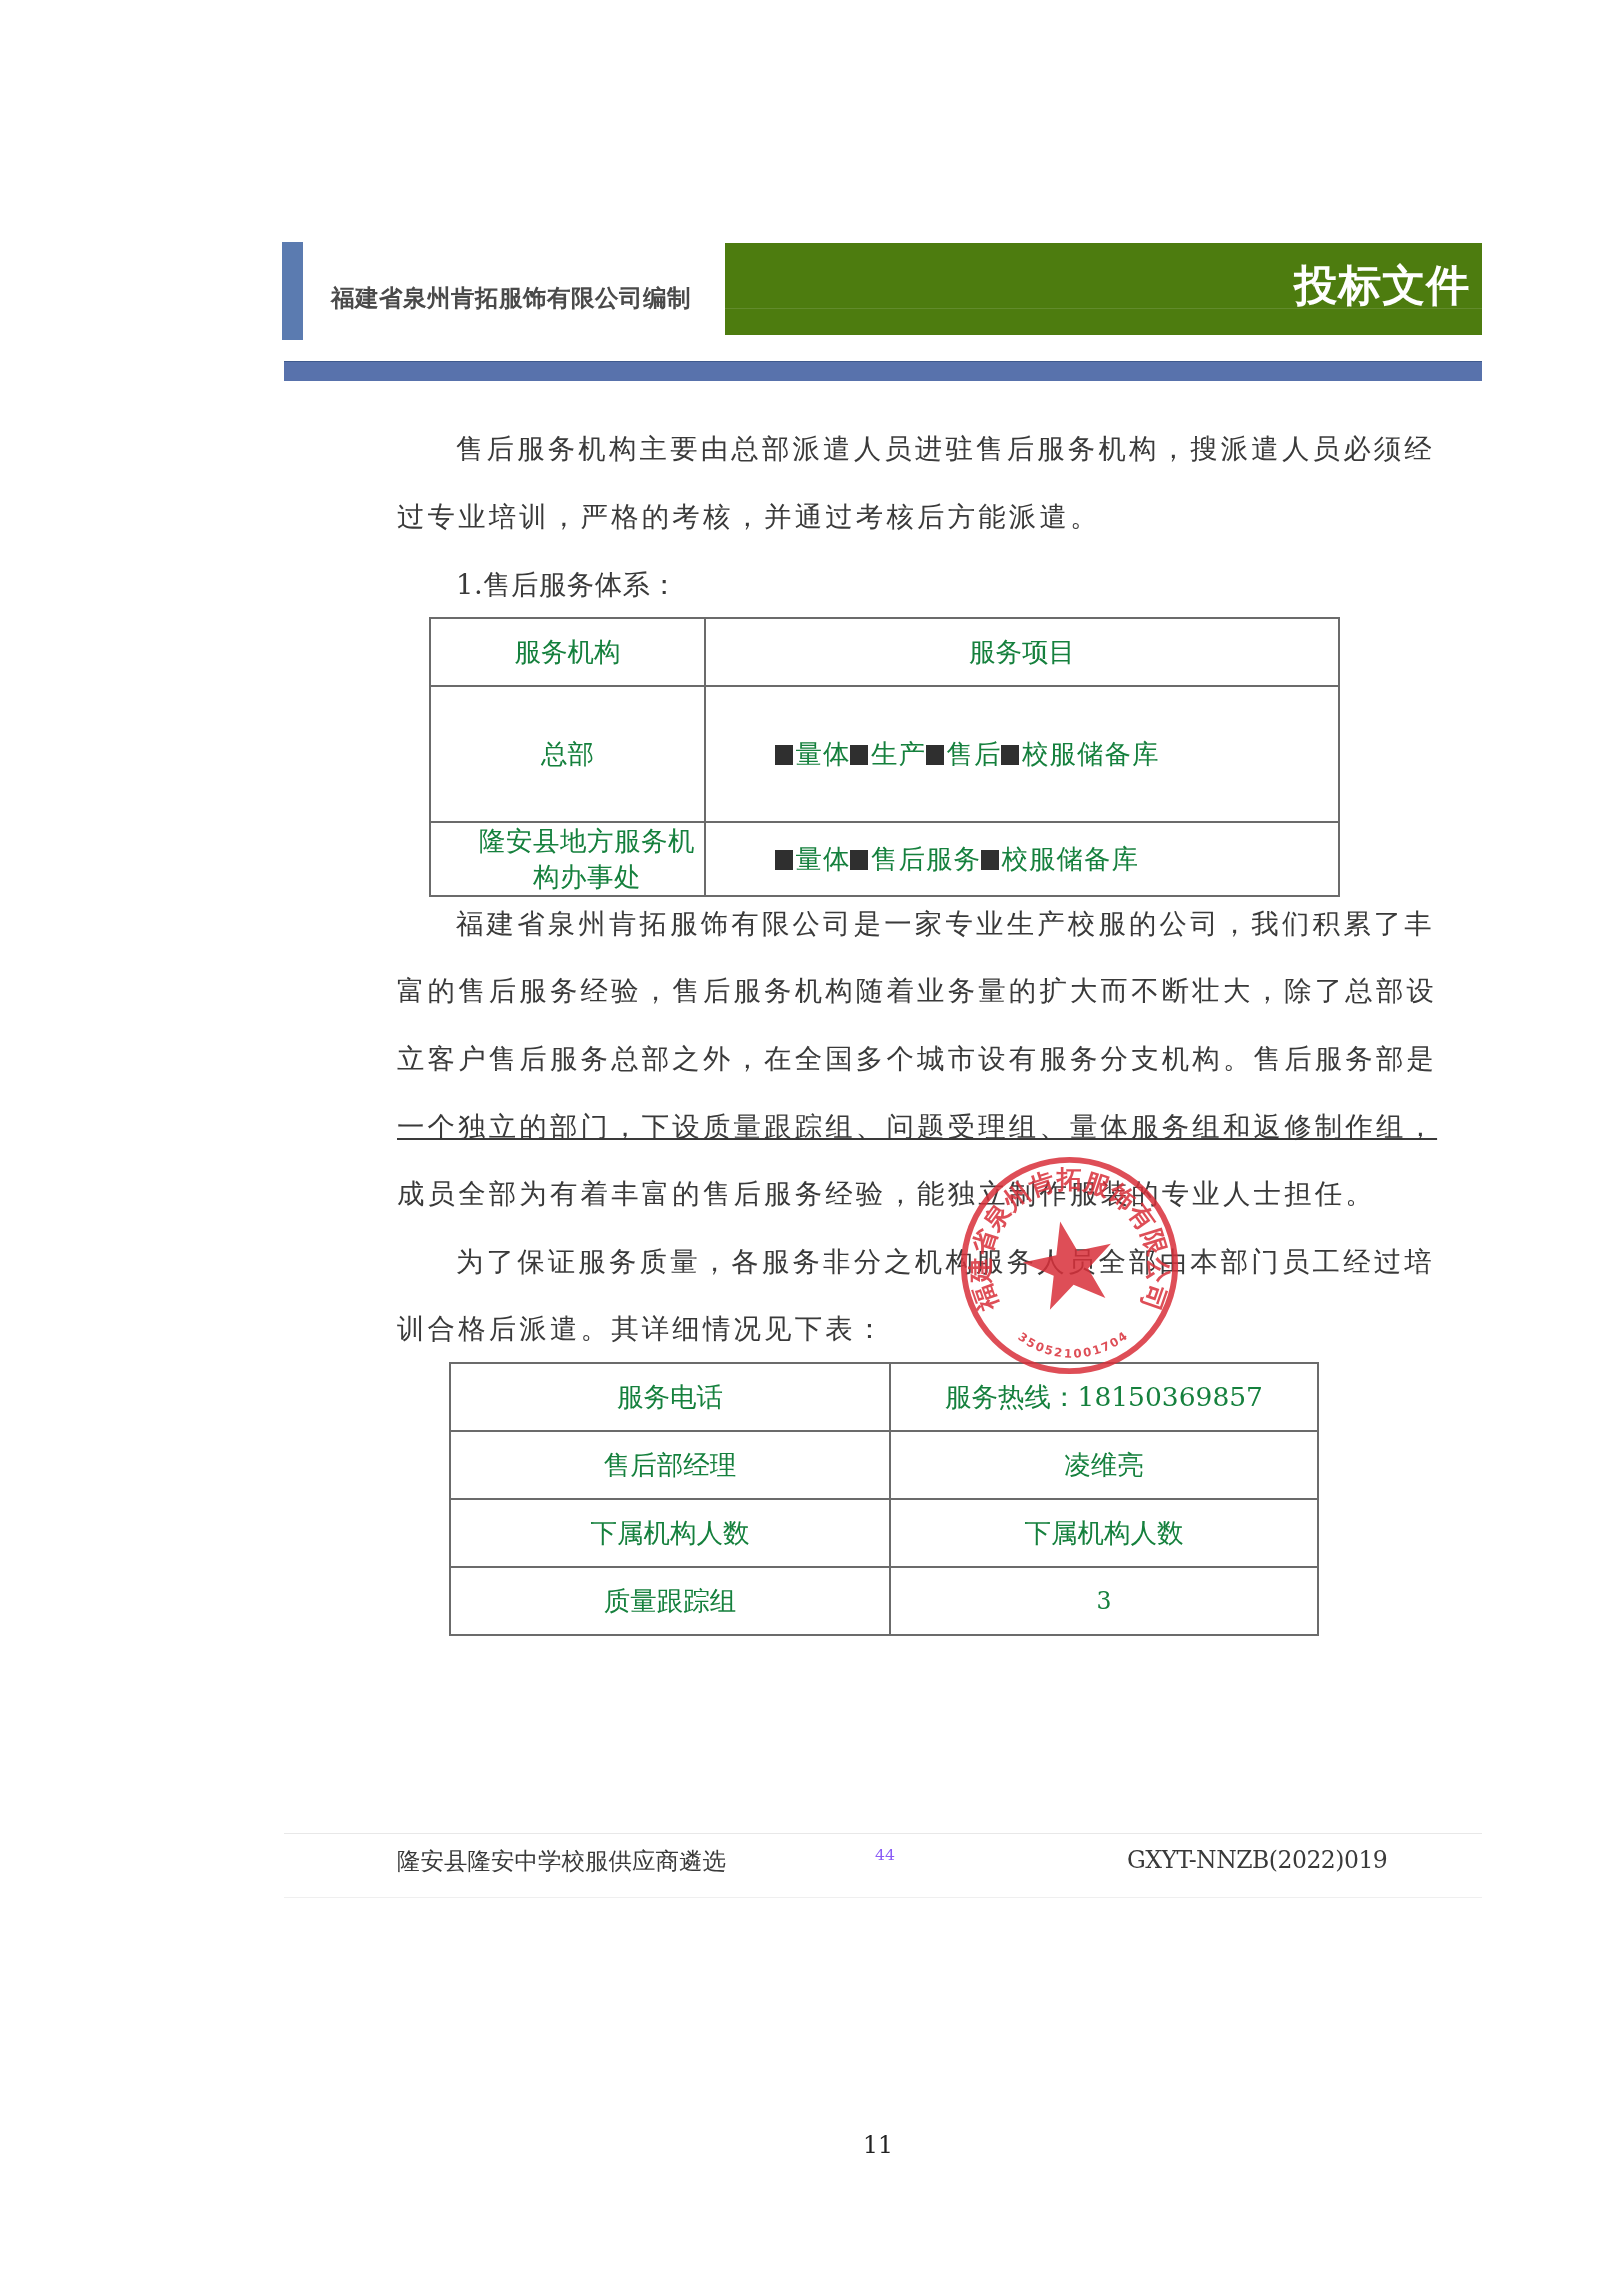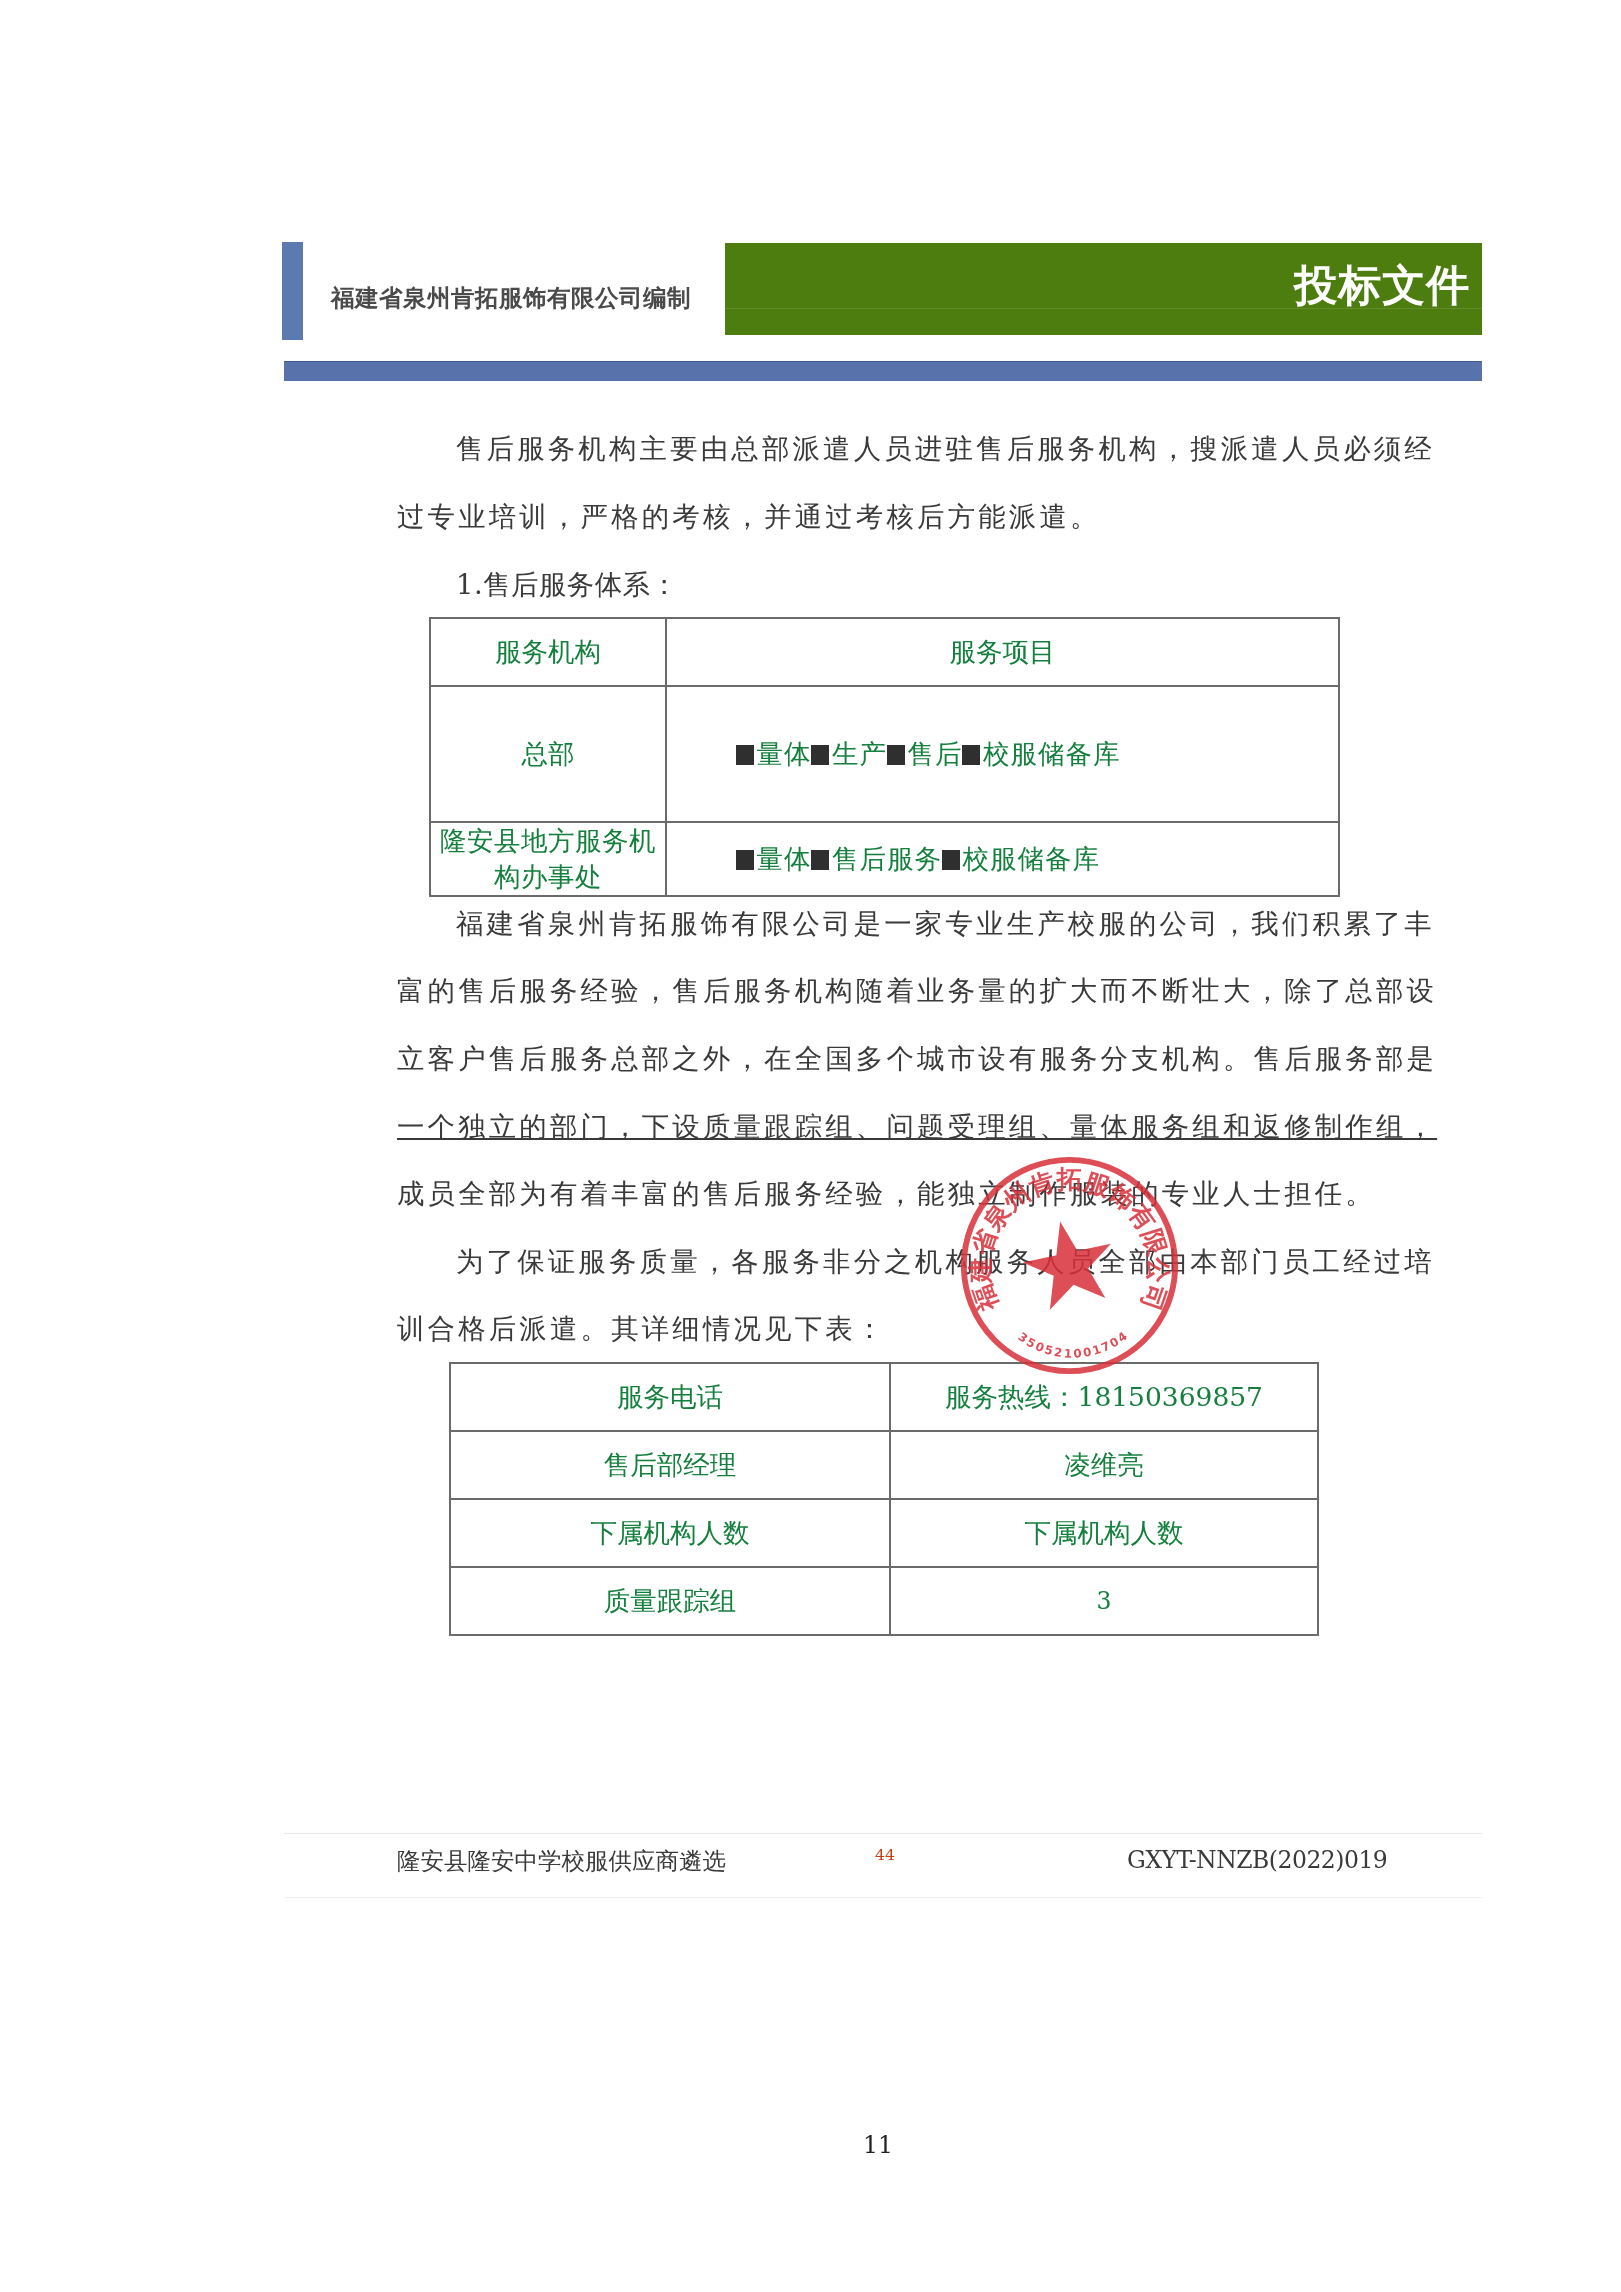--- a/index.html
+++ b/index.html
@@ -39,21 +39,21 @@
   .t2 td.c1 { width: 438px; border-radius: 15px; }
   .t2 tr td { height: 66px; }
   .num { font-family: "DejaVu Serif", "Liberation Serif", serif; font-size: 23.5px; }
 
   
   .stamp { left: 956px; top: 1152px; width: 227px; height: 227px; opacity: 0.85; }
 
   
   .ftr-line-top { left: 284px; top: 1833px; width: 1198px; height: 1px; background: #e8e8e8; }
   .ftr-left { left: 397px; top: 1845px; font-size: 23.5px; color: #3a3a3a; white-space: nowrap; }
-  .ftr-mid { left: 875px; top: 1845px; font-size: 15.7px; color: #c2410c; }
+  .ftr-mid { left: 875px; top: 1845px; font-size: 15.7px; color: #8b5cf6; }
   .ftr-right { left: 1127px; top: 1846px; font-size: 23.5px; color: #3a3a3a; white-space: nowrap; letter-spacing: -0.5px; }
   .ftr-line-bot { left: 284px; top: 1897px; width: 1198px; height: 1px; background: #efefef; }
   .page-num { left: 863px; top: 2131px; font-size: 23.5px; color: #222; }
 </style>
 </head>
 <body>
 
 <div class="abs hdr-left-bar"></div>
 <div class="abs hdr-company">福建省泉州肯拓服饰有限公司编制</div>
 <div class="abs hdr-block">
@@ -71,21 +71,21 @@
     <td class="c1">服务机构</td>
     <td>服务项目</td>
   </tr>
   <tr class="r-hq">
     <td class="c1">总部</td>
     <td class="items">
       <span class="sq"></span><span>量体</span><span class="sq"></span><span>生产</span><span class="sq"></span><span>售后</span><span class="sq"></span><span>校服储备库</span>
     </td>
   </tr>
   <tr class="r-local">
-    <td class="c1" style="letter-spacing:0.5px;">隆安县地方服务机构办事处</td>
+    <td class="c1" style="letter-spacing:0.5px;padding-left:39px;">隆安县地方服务机构办事处</td>
     <td class="items-one">
       <span class="sq"></span><span>量体</span><span class="sq"></span><span>售后服务</span><span class="sq"></span><span>校服储备库</span>
     </td>
   </tr>
 </tbody>
   </table>
 
 <div class="p-line indent" style="top:904px;">福建省泉州肯拓服饰有限公司是一家专业生产校服的公司，我们积累了丰</div>
 <div class="p-line" style="top:971px;">富的售后服务经验，售后服务机构随着业务量的扩大而不断壮大，除了总部设</div>
 <div class="p-line" style="top:1039px;">立客户售后服务总部之外，在全国多个城市设有服务分支机构。售后服务部是</div>

